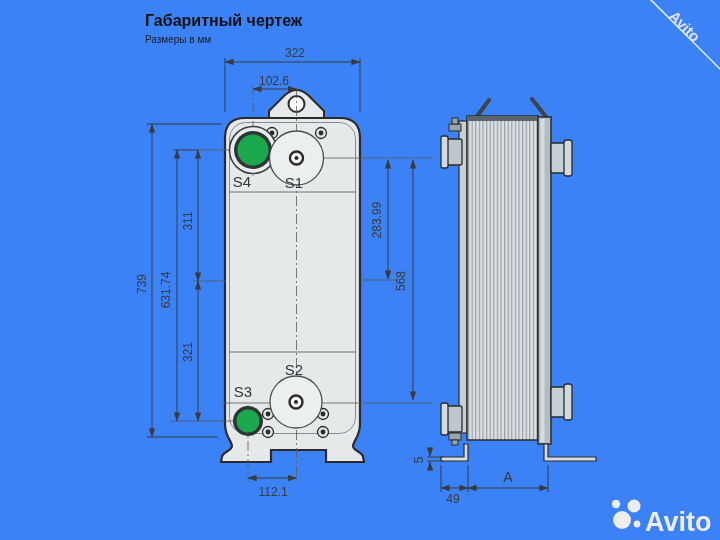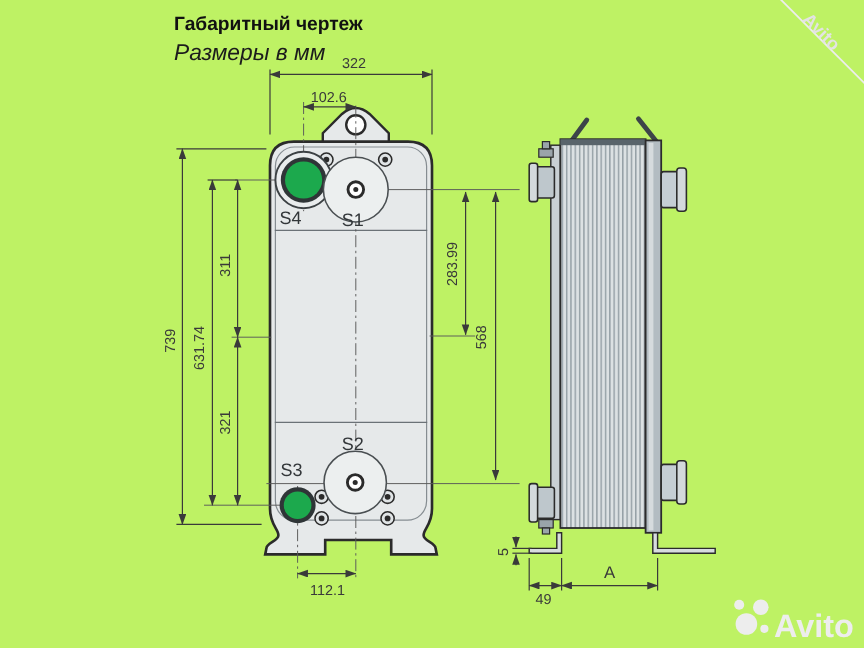--- a/index.html
+++ b/index.html
@@ -1,19 +1,19 @@
 <!DOCTYPE html>
 <html><head>
 <meta charset="utf-8">
 <style>
   html,body{margin:0;padding:0;background:#fff;}
-  #page{position:relative;width:720px;height:540px;background:#bef264;overflow:hidden;
+  #page{position:relative;width:720px;height:540px;background:#3b82f6;overflow:hidden;
         font-family:"Liberation Sans", sans-serif;}
   .title{position:absolute;left:145px;top:12px;font-size:16px;font-weight:bold;color:#111;}
-  .subtitle{position:absolute;left:145px;top:34px;font-size:19px;color:#1c1c1c;font-style:italic;}
+  .subtitle{position:absolute;left:145px;top:34px;font-size:10px;color:#1c1c1c;}
   .model{position:absolute;left:0;top:512px;width:675px;text-align:center;
          font-size:14px;font-weight:bold;color:#111;letter-spacing:.2px;}
   svg{position:absolute;left:0;top:0;}
   svg text{font-family:"Liberation Sans", sans-serif;}
   .dimtxt{font-size:12px;fill:#3a3a3a;}
   .porttxt{font-size:15px;fill:#33373a;}
   .wm-corner{font-size:15px;font-weight:bold;fill:#e3e3e3;}
   .wm-logo{font-size:27px;font-weight:bold;fill:#ededed;}
 </style>
 </head>

